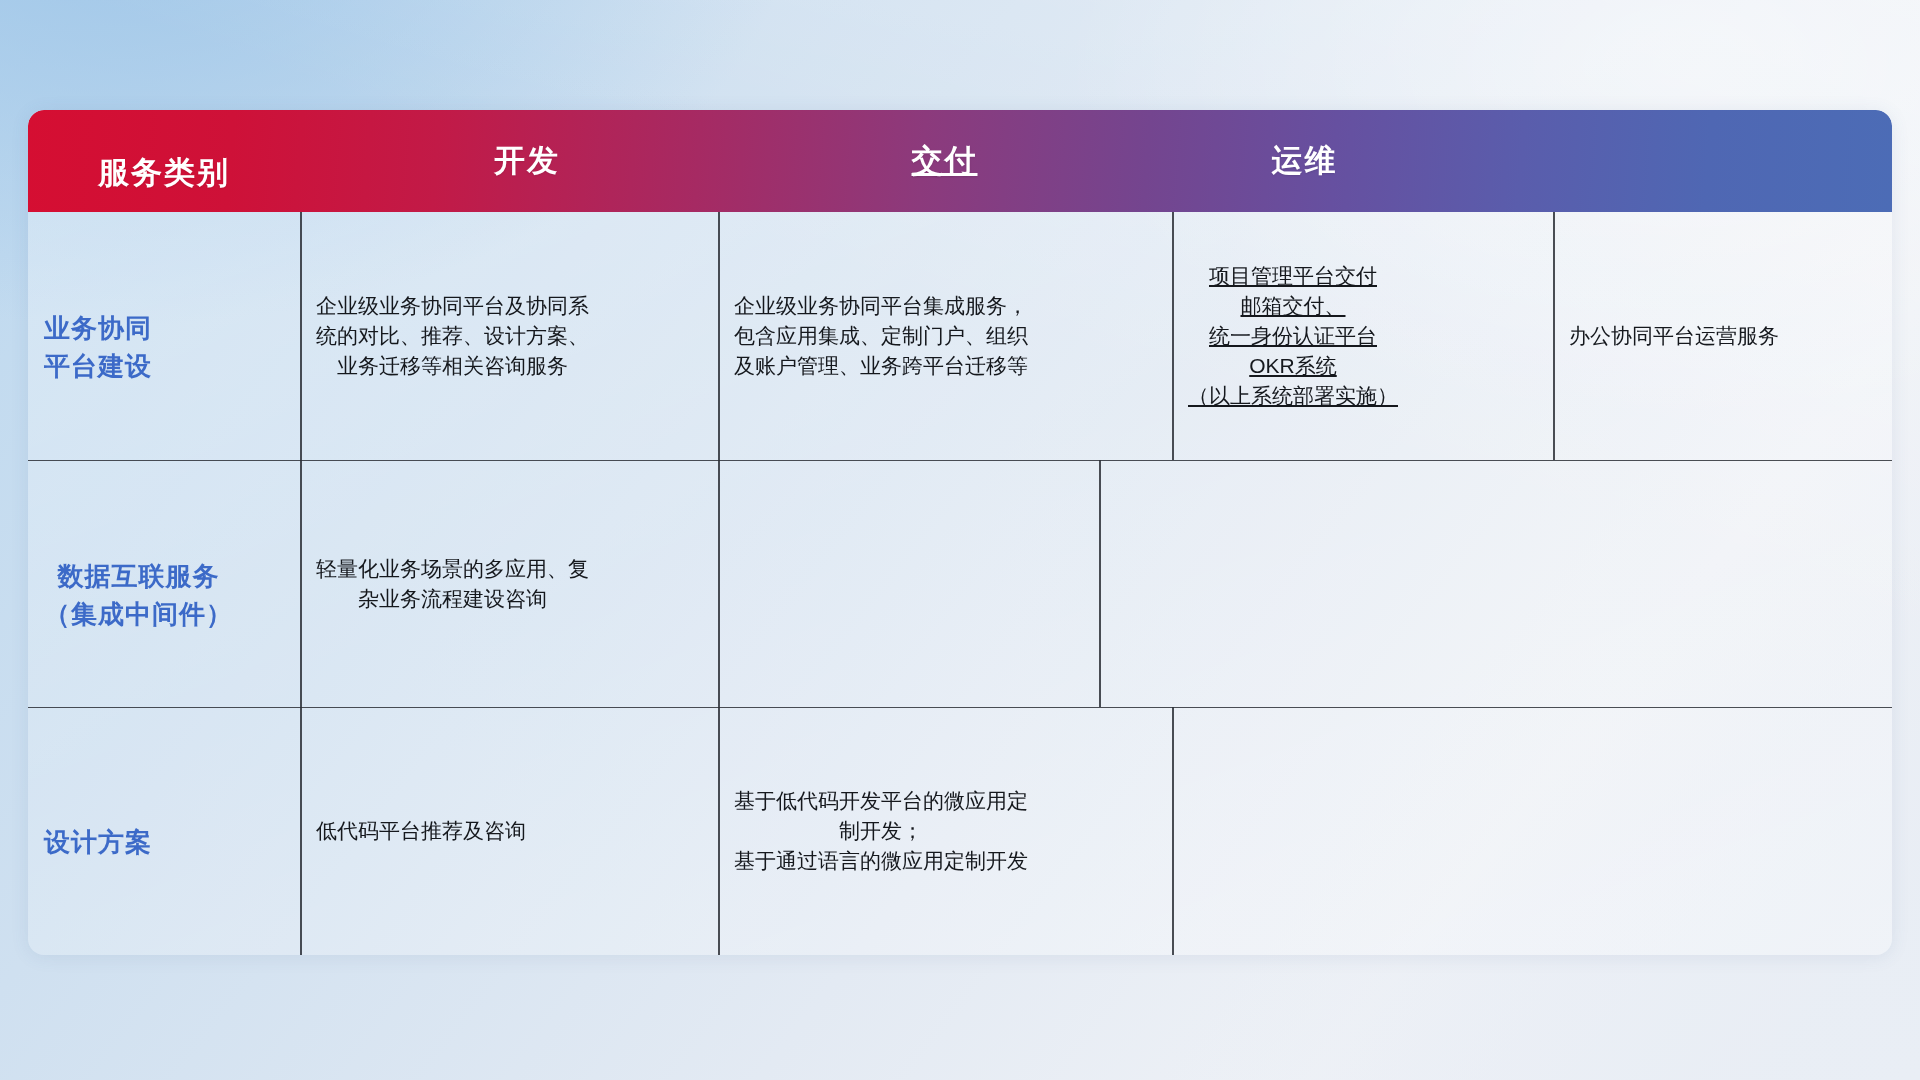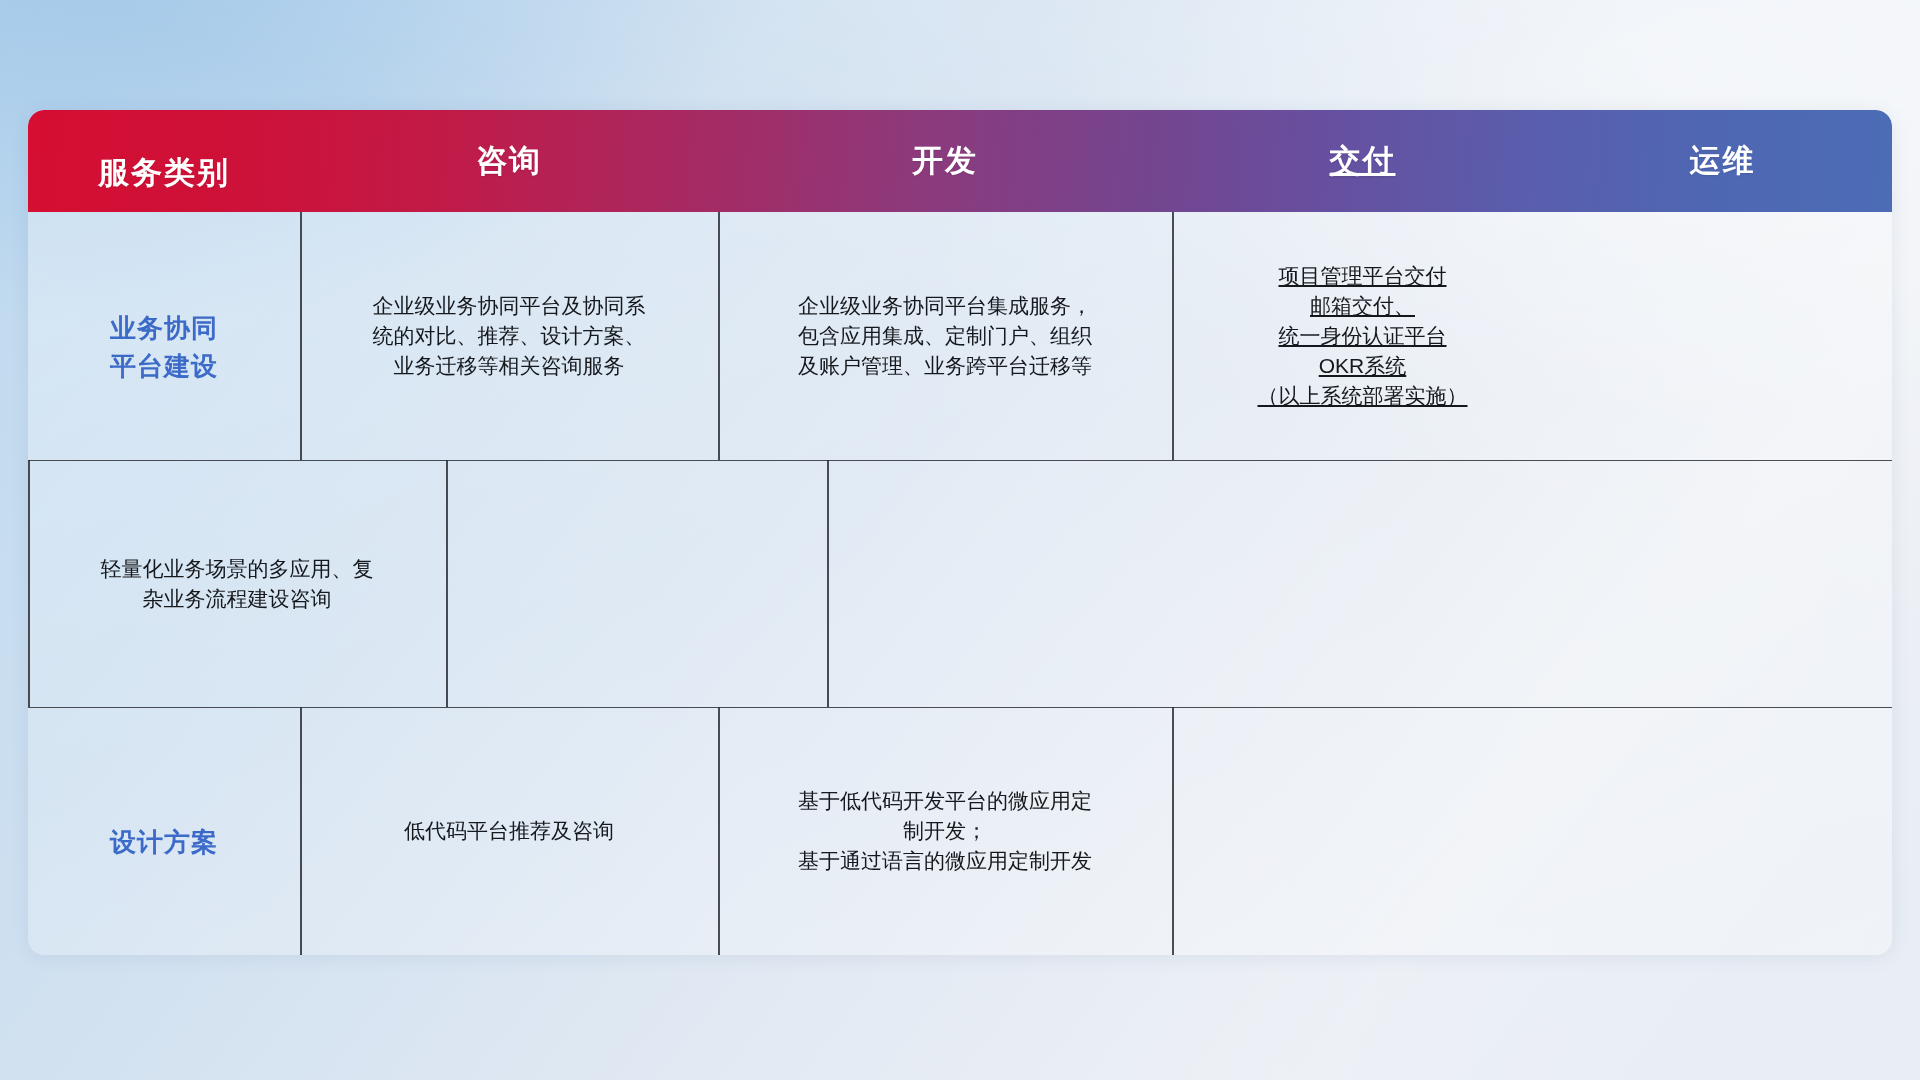--- a/index.html
+++ b/index.html
@@ -49,21 +49,21 @@
   }
 
   .tbody{ height:743px; display:flex; flex-direction:column; }
   .tr{ display:flex; flex:1; position:relative; }
   .tr + .tr::before{
     content:""; position:absolute; left:0; right:0; top:0;
     height:1px; background:#2b2f36; opacity:.85;
   }
 
   .td{
-    display:flex; align-items:center; justify-content:center;
+    display:flex; align-items:center; justify-content:flex-start;
     padding:0 16px;
     position:relative;
     text-align:center;
     color:#15181d;
     font-size:21px;
     line-height:1.42;
   }
   .td.sep::before{
     content:""; position:absolute; left:0; top:0; bottom:0;
     width:1.5px; background:#2b2f36; opacity:.85;
@@ -87,21 +87,20 @@
 </style>
 </head>
 <body>
 
 <div class="bg-sheen"></div>
 
 <div class="table-wrap">
 
   <div class="thead">
     <div class="th c0">服务类别</div>
-    <div class="th c1">咨询</div>
     <div class="th c2">开发</div>
     <div class="th c3">交付</div>
     <div class="th c4">运维</div>
   </div>
 
   <div class="tbody">
 
     <div class="tr">
       <div class="td cat c0">
           <span class="cell-text">业务协同
@@ -117,23 +116,30 @@
 包含应用集成、定制门户、组织
 及账户管理、业务跨平台迁移等</span>
         </div>
       <div class="td c3 sep">
           <span class="cell-text">项目管理平台交付
 邮箱交付、
 统一身份认证平台
 OKR系统
 （以上系统部署实施）</span>
         </div>
+      <div class="td c4 sep">
+          <span class="cell-text">办公协同平台运营服务</span>
+        </div>
     </div>
 
     <div class="tr">
+      <div class="td cat c0">
+          <span class="cell-text">数据互联服务
+（集成中间件）</span>
+        </div>
       <div class="td c1 sep">
           <span class="cell-text">轻量化业务场景的多应用、复
 杂业务流程建设咨询</span>
         </div>
       <div class="td c3 sep">
           <span class="cell-text"></span>
         </div>
       <div class="td c4 sep">
           <span class="cell-text"></span>
         </div>

